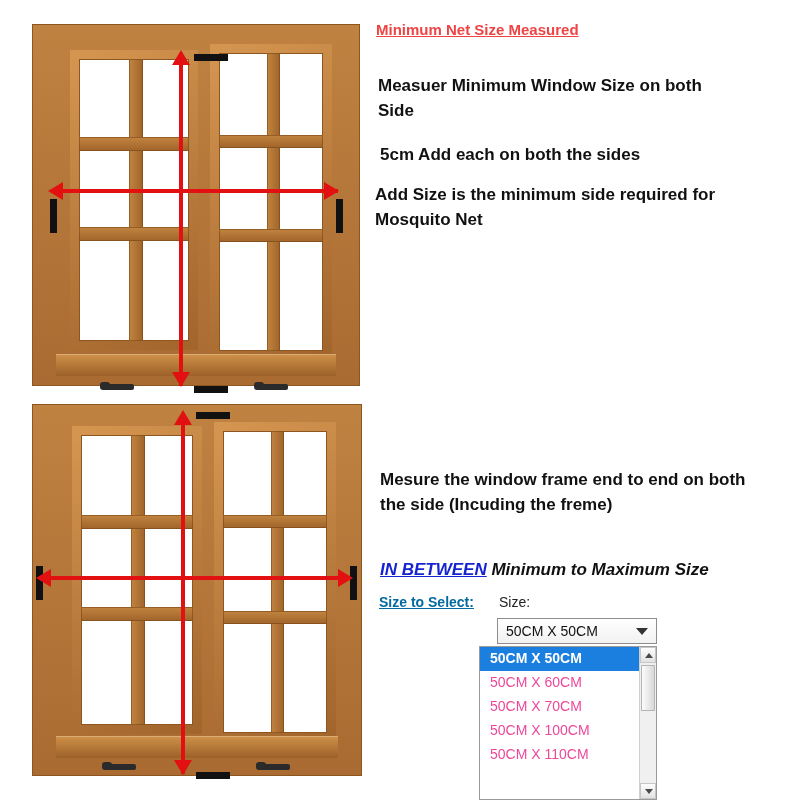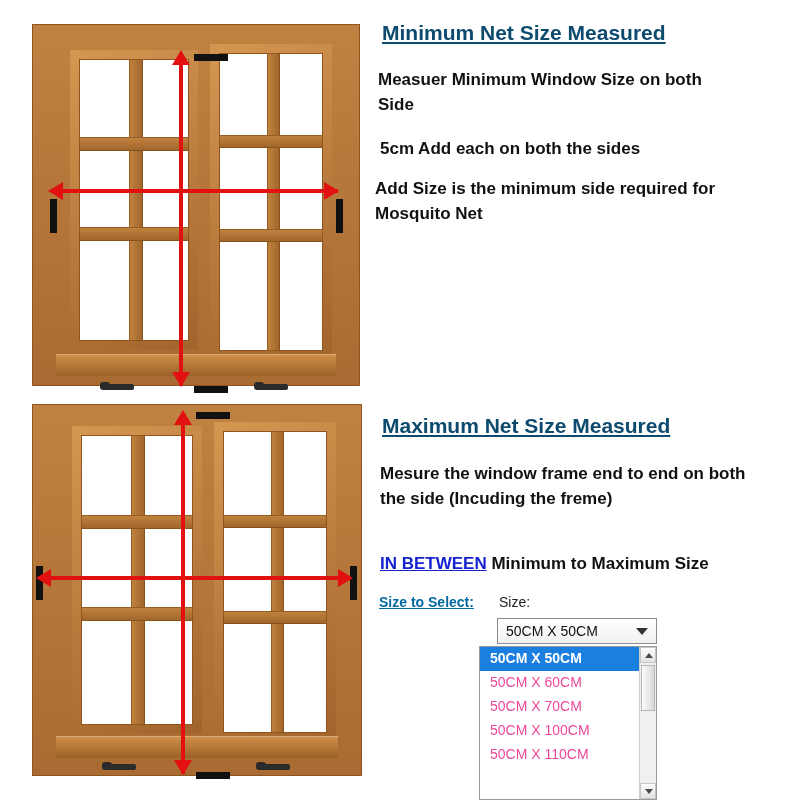--- a/index.html
+++ b/index.html
@@ -103,33 +103,33 @@
   .endcap-h {
     position: absolute;
     width: 34px;
     height: 7px;
     background: #111111;
   }
 
   
   .panel-title {
     position: absolute;
-    font-size: 21px;
+    font-size: 15px;
     font-weight: bold;
-    color: #0c4a6e;
+    color: #ef4444;
     text-decoration: underline;
     white-space: nowrap;
-    margin-left: 6px;
   }
   .panel-line {
     position: absolute;
     font-size: 17px;
     font-weight: bold;
     color: #111111;
     line-height: 1.45;
+    margin-top: 6px;
   }
   .hl-blue {
     color: #1623d1;
     text-decoration: underline;
   }
   .size-label {
     position: absolute;
     font-size: 14px;
     font-weight: bold;
     color: #0369a1;
@@ -296,26 +296,25 @@
 
     <div class="arrow-v" style="left:149px; top:12px; height:358px;"></div>
     <div class="arrow-head ah-up" style="left:142px; top:6px;"></div>
     <div class="arrow-head ah-down" style="left:142px; top:356px;"></div>
 
     <div class="arrow-h" style="left:10px; top:172px; width:308px;"></div>
     <div class="arrow-head ah-left" style="left:4px; top:165px;"></div>
     <div class="arrow-head ah-right" style="left:306px; top:165px;"></div>
   </div>
 
-  <div class="panel-title" style="left:376px; top:414px;">Maximum Net Size Measured</div>
 
   <div class="panel-line" style="left:380px; top:462px; width:390px;">Mesure the window frame end to end on both the side  (Incuding the freme)</div>
 
 
-  <div class="panel-line" style="left:380px; top:552px; width:400px;">
+  <div class="panel-line" style="left:380px; top:552px; width:400px;font-style:italic;">
     <span class="hl-blue">IN BETWEEN</span><span>  Minimum to Maximum Size</span>
   </div>
 
   <div class="size-label" style="left:379px; top:594px;">Size to Select:</div>
 
   <div class="size-word" style="left:499px; top:594px;">Size:</div>
 
   <div class="select-box" style="left:497px; top:618px;">
     <span class="sel-value">50CM X 50CM</span>
     <span class="caret"></span>

